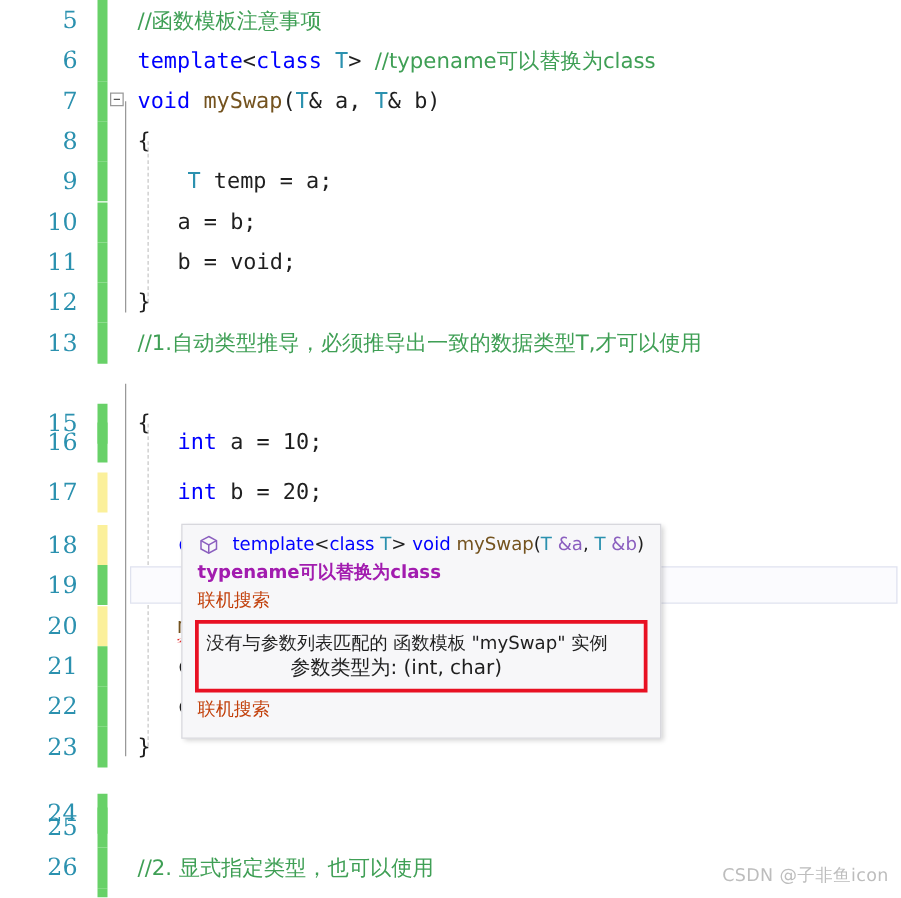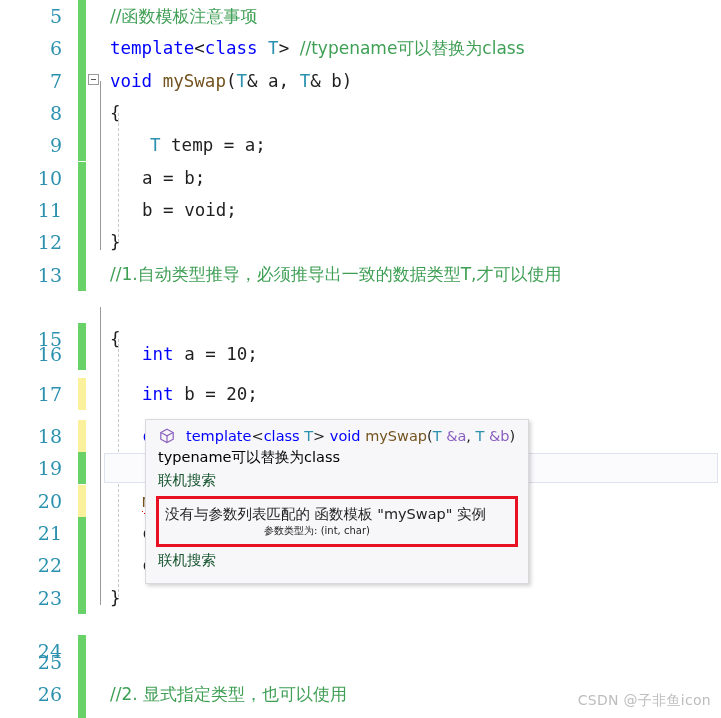--- a/index.html
+++ b/index.html
@@ -141,43 +141,44 @@
     margin-bottom: 3px;
   }
   .cube-icon {
     flex: 0 0 20px;
     width: 18px; height: 18px;
     margin-right: 8px;
     margin-left: 2px;
   }
   .tip-desc {
     font-size: 14.5px;
-    color: #000000;
+    color: #a21caf;
     margin: 3px 0 3px 2px;
+    font-weight: bold;
   }
   .tip-link {
     font-size: 14.5px;
-    color: #14532d;
+    color: #c2410c;
     margin: 4px 0 3px 2px;
     cursor: pointer;
   }
   .tip-error {
     border: 3px solid #e81123;
     padding: 6px 6px 6px 6px;
     margin: 6px 0 4px 0;
     background: #f7f7f9;
     box-sizing: border-box;
   }
   .tip-error-l1 {
     font-size: 14.5px;
     color: #1f1f1f;
     white-space: nowrap;
   }
   .tip-error-l2 {
-    font-size: 10px;
+    font-size: 16px;
     color: #1f1f1f;
     text-align: center;
     padding-right: 40px;
   }
 
   .sig-kw { color: #0000ff; }
   .sig-type { color: #2b91af; }
   .sig-fn { color: #74531f; }
   .sig-plain { color: #1f1f1f; }
   .sig-param { color: #8b5fbf; }

